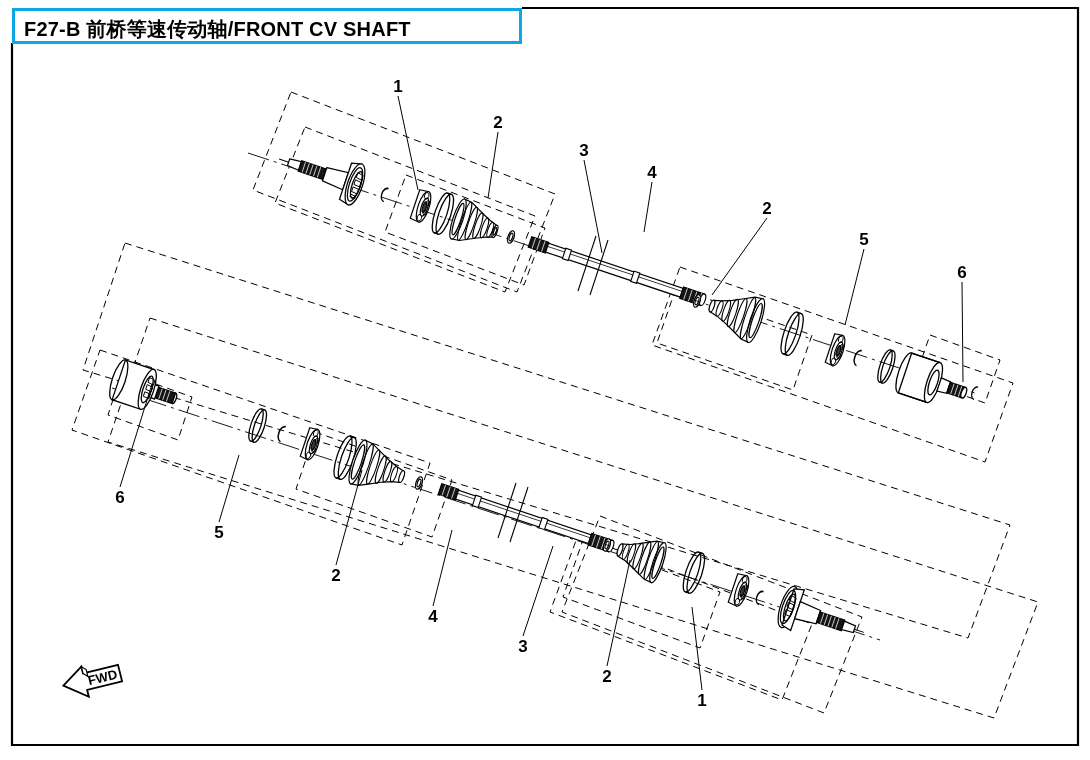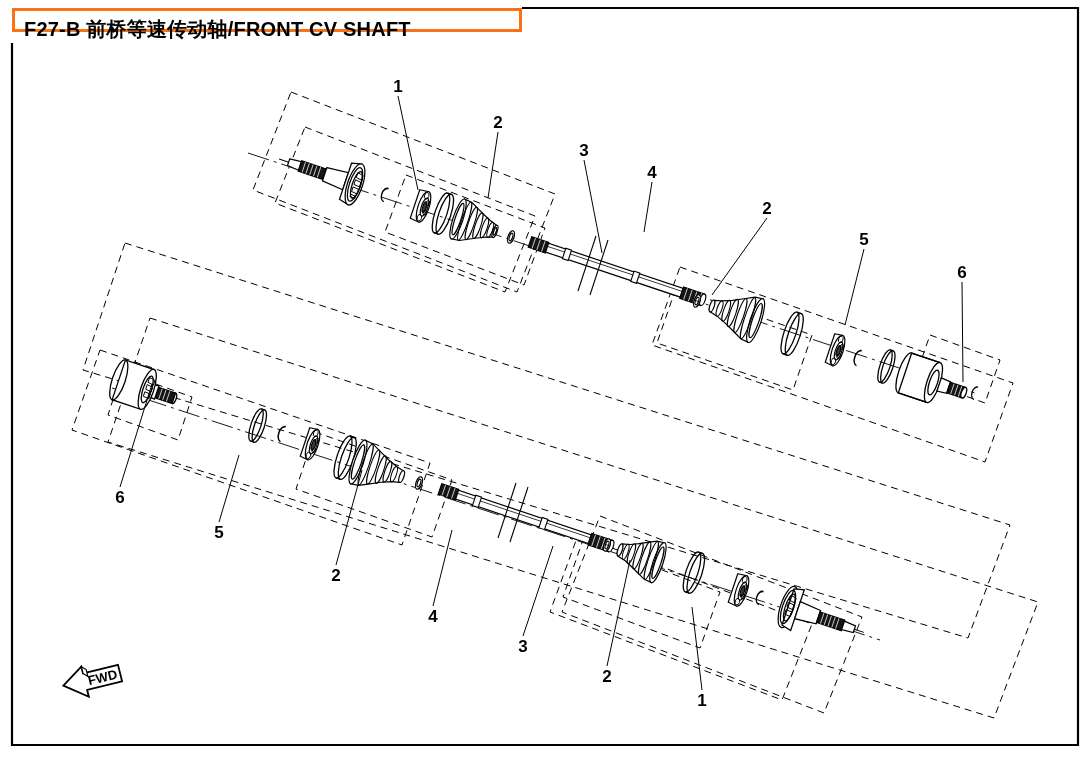--- a/index.html
+++ b/index.html
@@ -1,21 +1,21 @@
 <!DOCTYPE html>
 <html><head>
 <meta charset="utf-8">
 <style>
   html,body{margin:0;padding:0;background:#ffffff;}
   body{width:1090px;height:760px;overflow:hidden;
        font-family:"Liberation Sans","DejaVu Sans",sans-serif;}
   #stage{position:relative;width:1090px;height:760px;background:#fff;}
   #art{position:absolute;left:0;top:0;width:1090px;height:760px;}
-  .ttl{position:absolute;left:12px;top:8px;width:510px;height:24px;
-       border:3px solid #f97316;background:#fff;box-sizing:border-box;}
+  .ttl{position:absolute;left:12px;top:8px;width:510px;height:36px;
+       border:3px solid #0ea5e9;background:#fff;box-sizing:border-box;}
   .ttl span{position:absolute;left:9px;top:5px;font-size:20px;font-weight:bold;
        color:#000;letter-spacing:.2px;white-space:nowrap;}
   .cal{position:absolute;font-size:17px;font-weight:bold;color:#000;
        line-height:1;transform:translate(-50%,-50%);}
 </style>
 </head>
 <body>
 
 <div id="stage">
 

